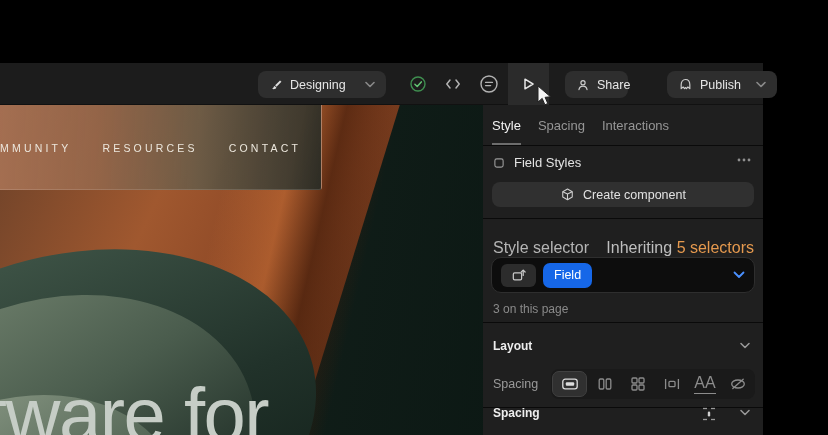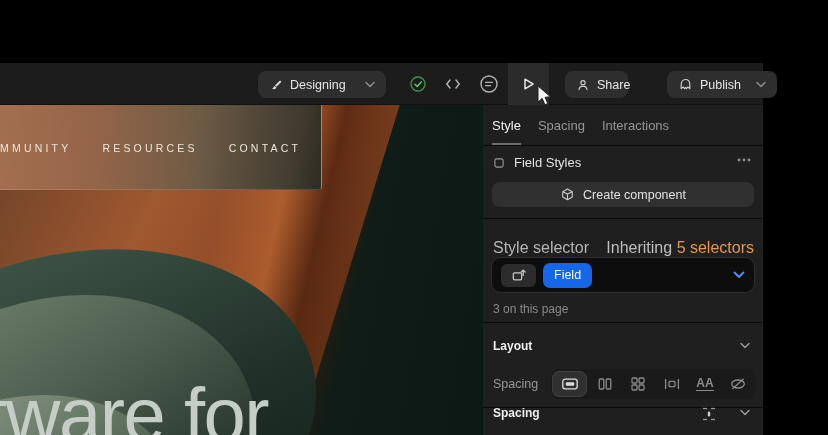--- a/index.html
+++ b/index.html
@@ -84,21 +84,21 @@
   .sec-head { position:absolute; left:10px; top:16px; font-size:12px; font-weight:700; color:#ededed; }
   .sec-chevron { position:absolute; right:13px; top:19px; color:#9a9a9a; }
   .display-row { position:absolute; left:10px; top:46px; display:flex; align-items:center; width:262px; }
   .display-label { font-size:12.5px; color:#9a9a9a; }
   .segmented { margin-left:auto; width:204px; height:30px; background:#1a1a1a; border-radius:8px;
       display:flex; align-items:center; }
   .seg-cell { flex:1; height:30px; display:flex; align-items:center; justify-content:center;
       color:#8c8c8c; }
   .seg-cell.selected { height:26px; margin:2px 1px; background:#303030; border:1px solid #404040;
       border-radius:7px; color:#dcdcdc; }
-  .aa { font-size:12px; font-weight:700; border-bottom:1px solid currentColor; line-height:1.15; }
+  .aa { font-size:16px; font-weight:400; border-bottom:1px solid currentColor; line-height:1.15; }
 
   .sec-spacing { position:absolute; left:0; top:285px; width:280px; height:27px; }
   .spacing-icon { position:absolute; right:46px; top:17px; color:#9a9a9a; }
 
   
   .cursor { position:absolute; left:536px; top:22px; z-index:60; }
 
   svg { display:block; }
 </style>
 </head>

